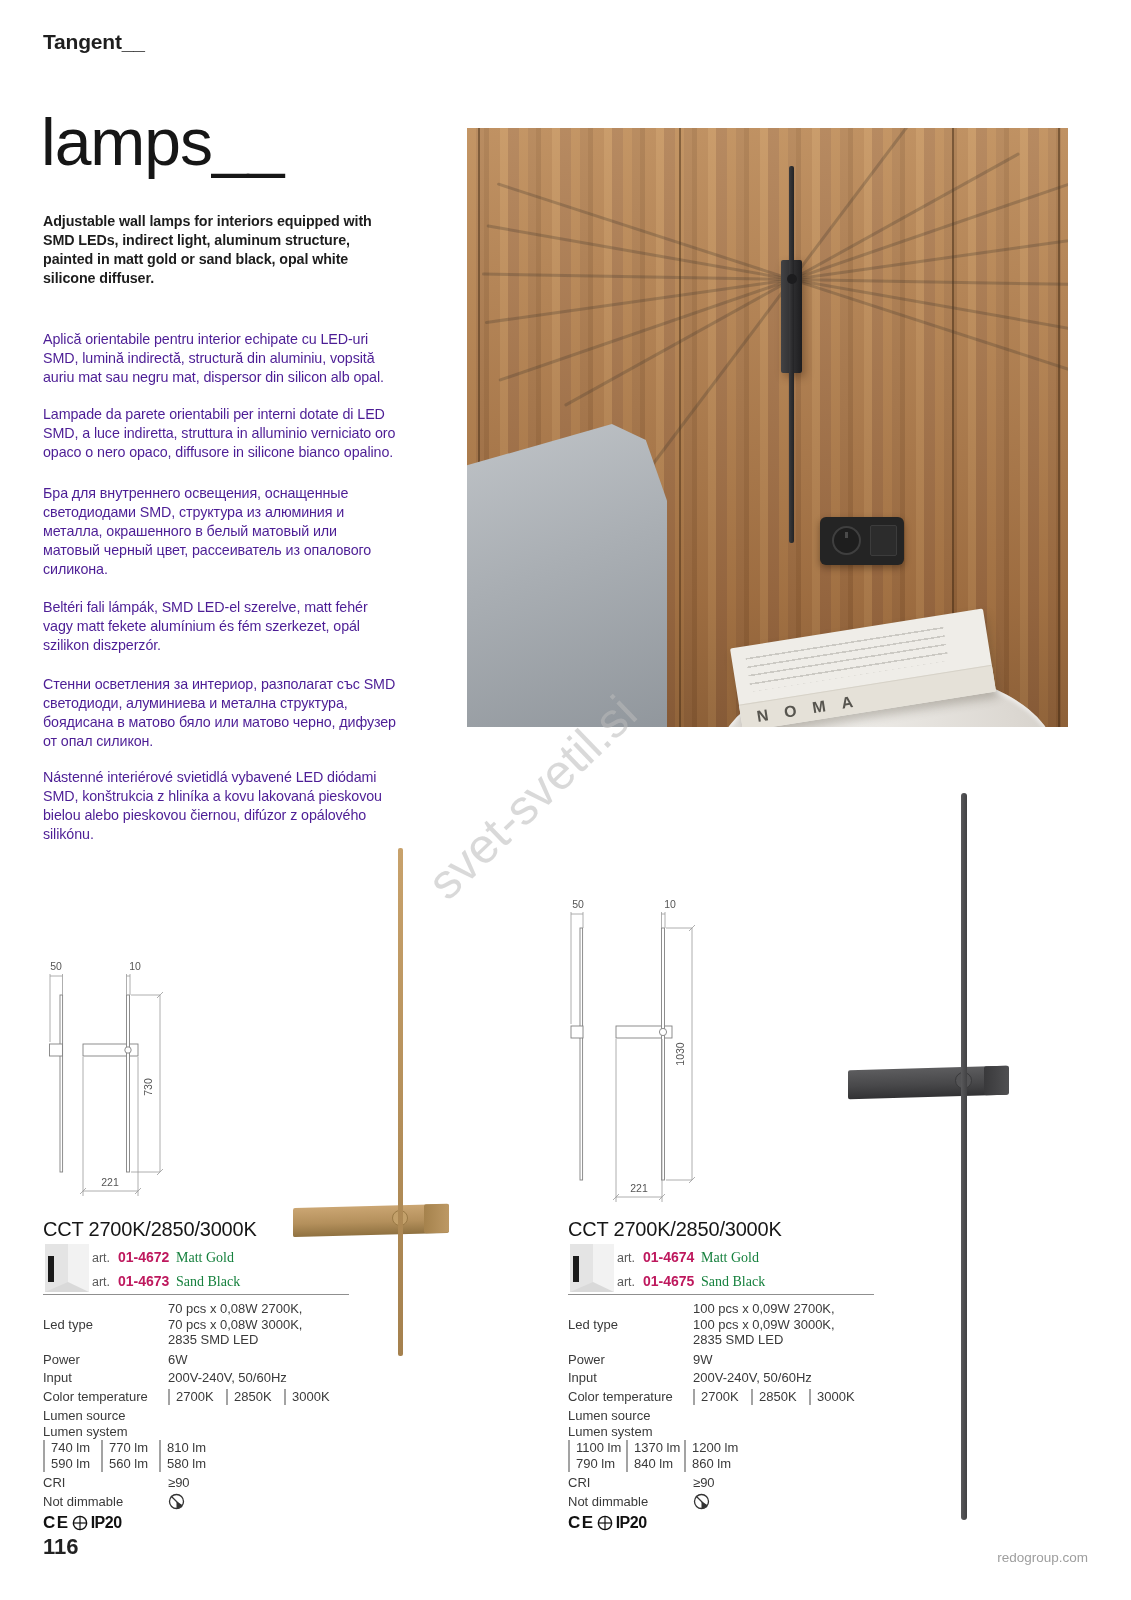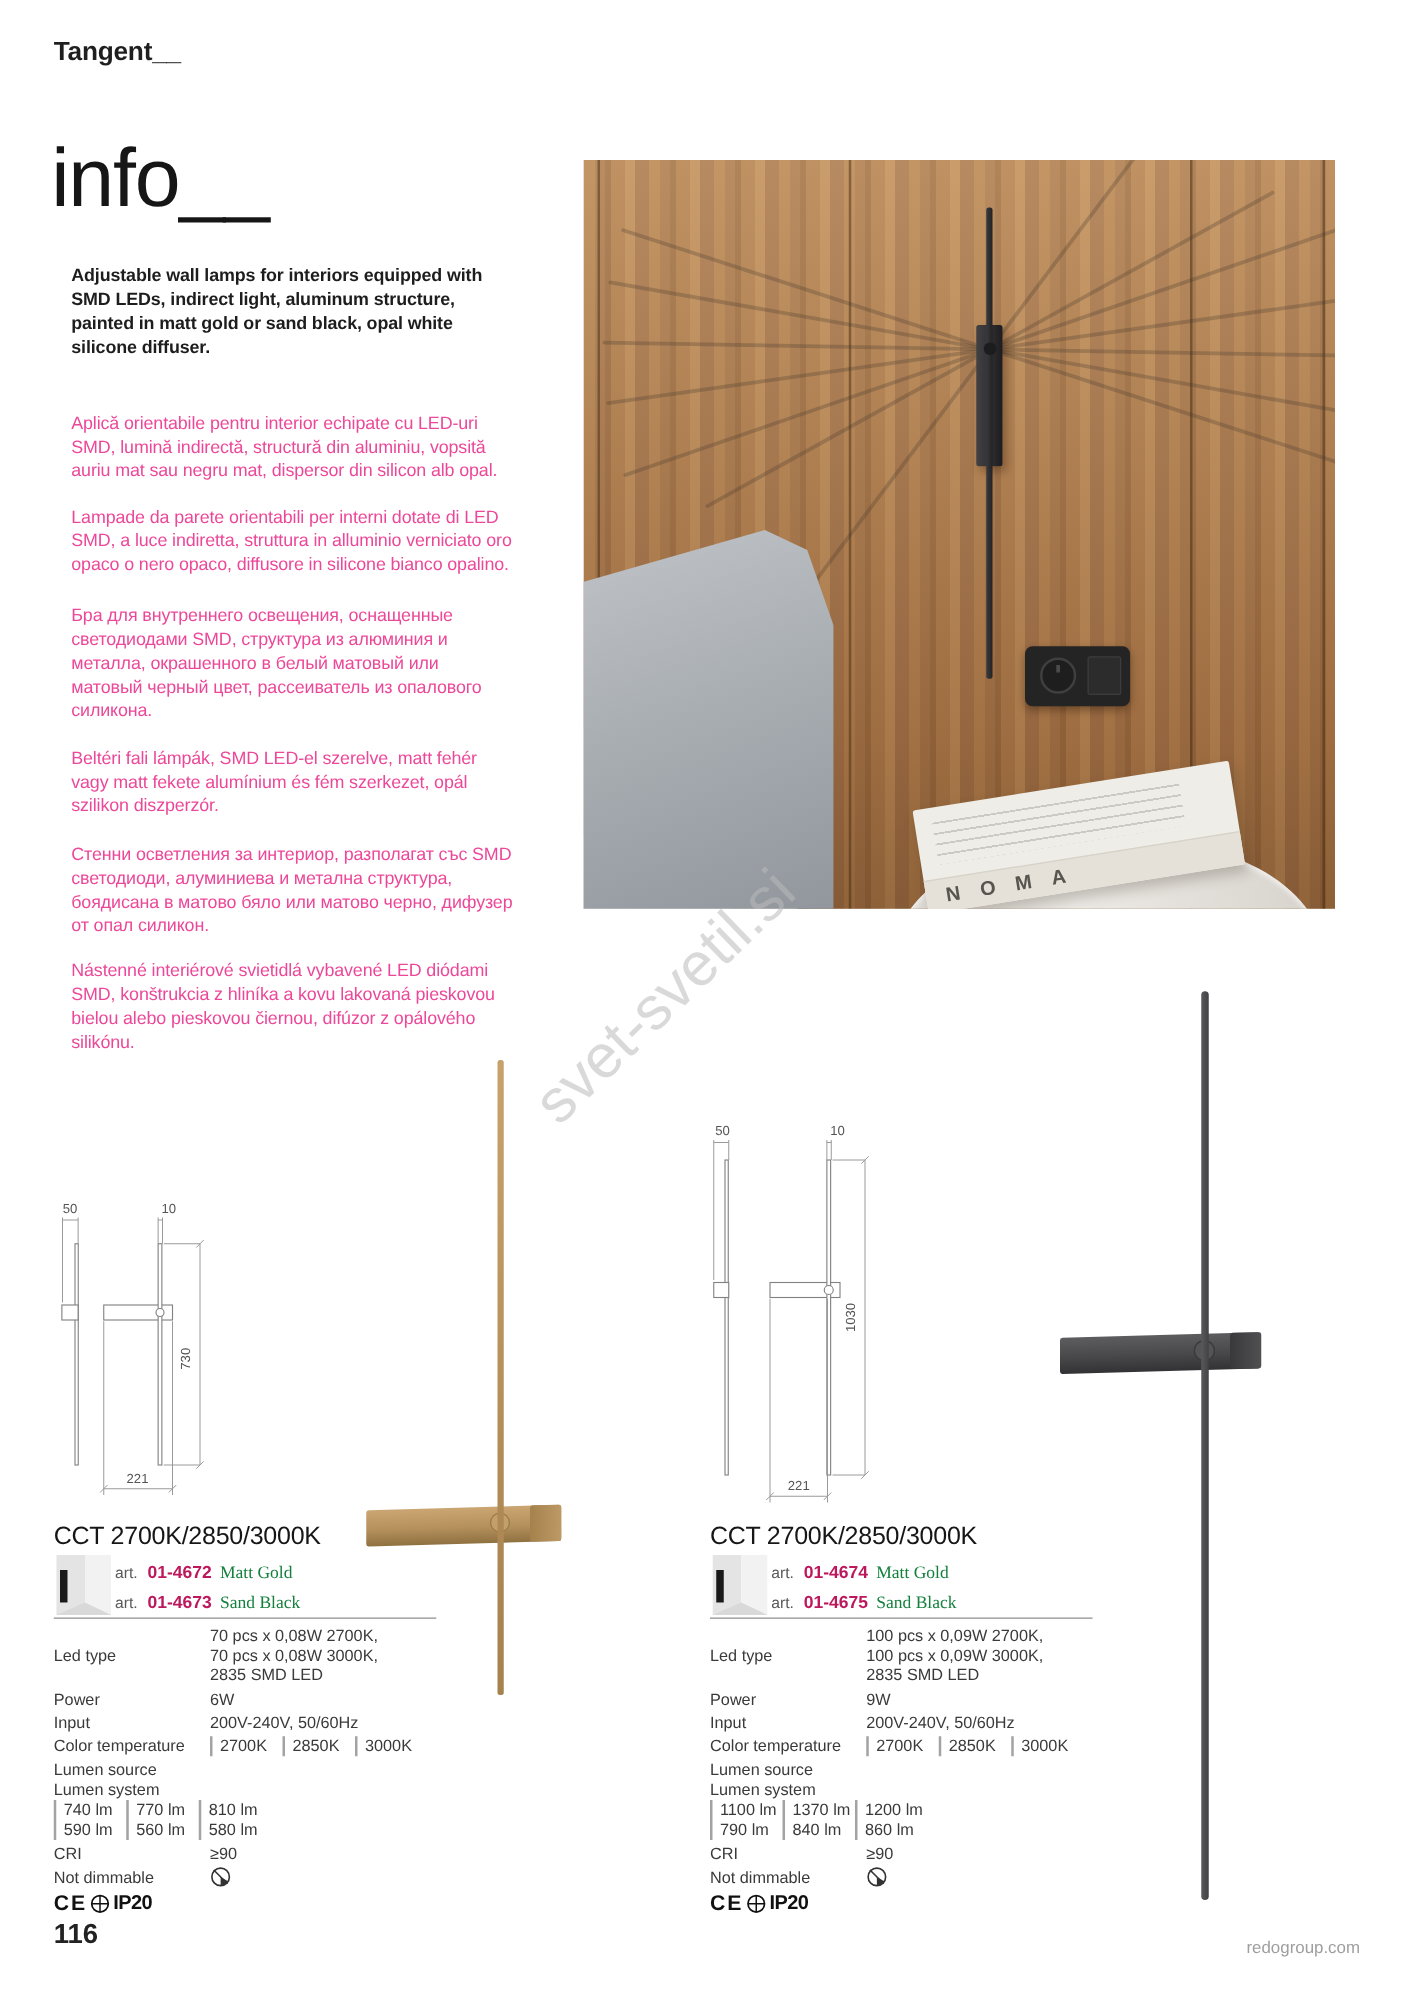--- a/index.html
+++ b/index.html
@@ -6,22 +6,22 @@
   html,body { background:#ffffff; }
   body { font-family:"Liberation Sans", sans-serif; color:#1c1c1c; }
   .page { position:relative; width:1131px; height:1600px; background:#fff; overflow:hidden; }
 
   
   .brand { position:absolute; left:43px; top:30px; font-size:21px; font-weight:bold; letter-spacing:-0.2px; color:#1f1f1f; }
   .brand .us { font-weight:bold; }
   .info-title { position:absolute; left:41px; top:104px; font-size:66px; font-weight:400; letter-spacing:-1px; color:#161616; }
 
   
-  .desc { position:absolute; left:43px; top:212px; width:354px; font-size:14.3px; line-height:19px; letter-spacing:-0.1px;margin-left:14px; }
-  .desc p { color:#ec4899; }
+  .desc { position:absolute; left:43px; top:212px; width:354px; font-size:14.3px; line-height:19px; letter-spacing:-0.1px; }
+  .desc p { color:#4c1d95; }
   .desc p.en { color:#1d1d1d; font-weight:bold; margin-bottom:42px; }
   .desc p.ro { margin-bottom:18px; }
   .desc p.it { margin-bottom:22px; }
   .desc p.ru { margin-bottom:19px; }
   .desc p.hu { margin-bottom:20px; }
   .desc p.bg { margin-bottom:17px; }
 
   
   .photo { position:absolute; left:467px; top:128px; width:601px; height:599px; overflow:hidden;
            background:
@@ -113,21 +113,21 @@
   
   .page-number { position:absolute; left:43px; top:1534px; font-size:22px; font-weight:bold; color:#222; }
   .website { position:absolute; right:43px; top:1550px; font-size:13.5px; color:#9e9e9e; }
 </style>
 </head>
 <body>
 
 <div class="page">
 
   <div class="brand"><span>Tangent</span><span class="us">__</span></div>
-  <div class="info-title"><span>info</span><span>__</span></div>
+  <div class="info-title"><span>lamps</span><span>__</span></div>
 
   <div class="desc">
     <p class="en">Adjustable wall lamps for interiors equipped with SMD LEDs, indirect light, aluminum structure, painted in matt gold or sand black, opal white silicone diffuser.</p>
     <p class="ro">Aplică orientabile pentru interior echipate cu LED-uri SMD, lumină indirectă, structură din aluminiu, vopsită auriu mat sau negru mat, dispersor din silicon alb opal.</p>
     <p class="it">Lampade da parete orientabili per interni dotate di LED SMD, a luce indiretta, struttura in alluminio verniciato oro opaco o nero opaco, diffusore in silicone bianco opalino.</p>
     <p class="ru">Бра для внутреннего освещения, оснащенные светодиодами SMD, структура из алюминия и металла, окрашенного в белый матовый или матовый черный цвет, рассеиватель из опалового силикона.</p>
     <p class="hu">Beltéri fali lámpák, SMD LED-el szerelve, matt fehér vagy matt fekete alumínium és fém szerkezet, opál szilikon diszperzór.</p>
     <p class="bg">Стенни осветления за интериор, разполагат със SMD светодиоди, алуминиева и метална структура, боядисана в матово бяло или матово черно, дифузер от опал силикон.</p>
     <p class="sk">Nástenné interiérové svietidlá vybavené LED diódami SMD, konštrukcia z hliníka a kovu lakovaná pieskovou bielou alebo pieskovou čiernou, difúzor z opálového silikónu.</p>
   </div>

